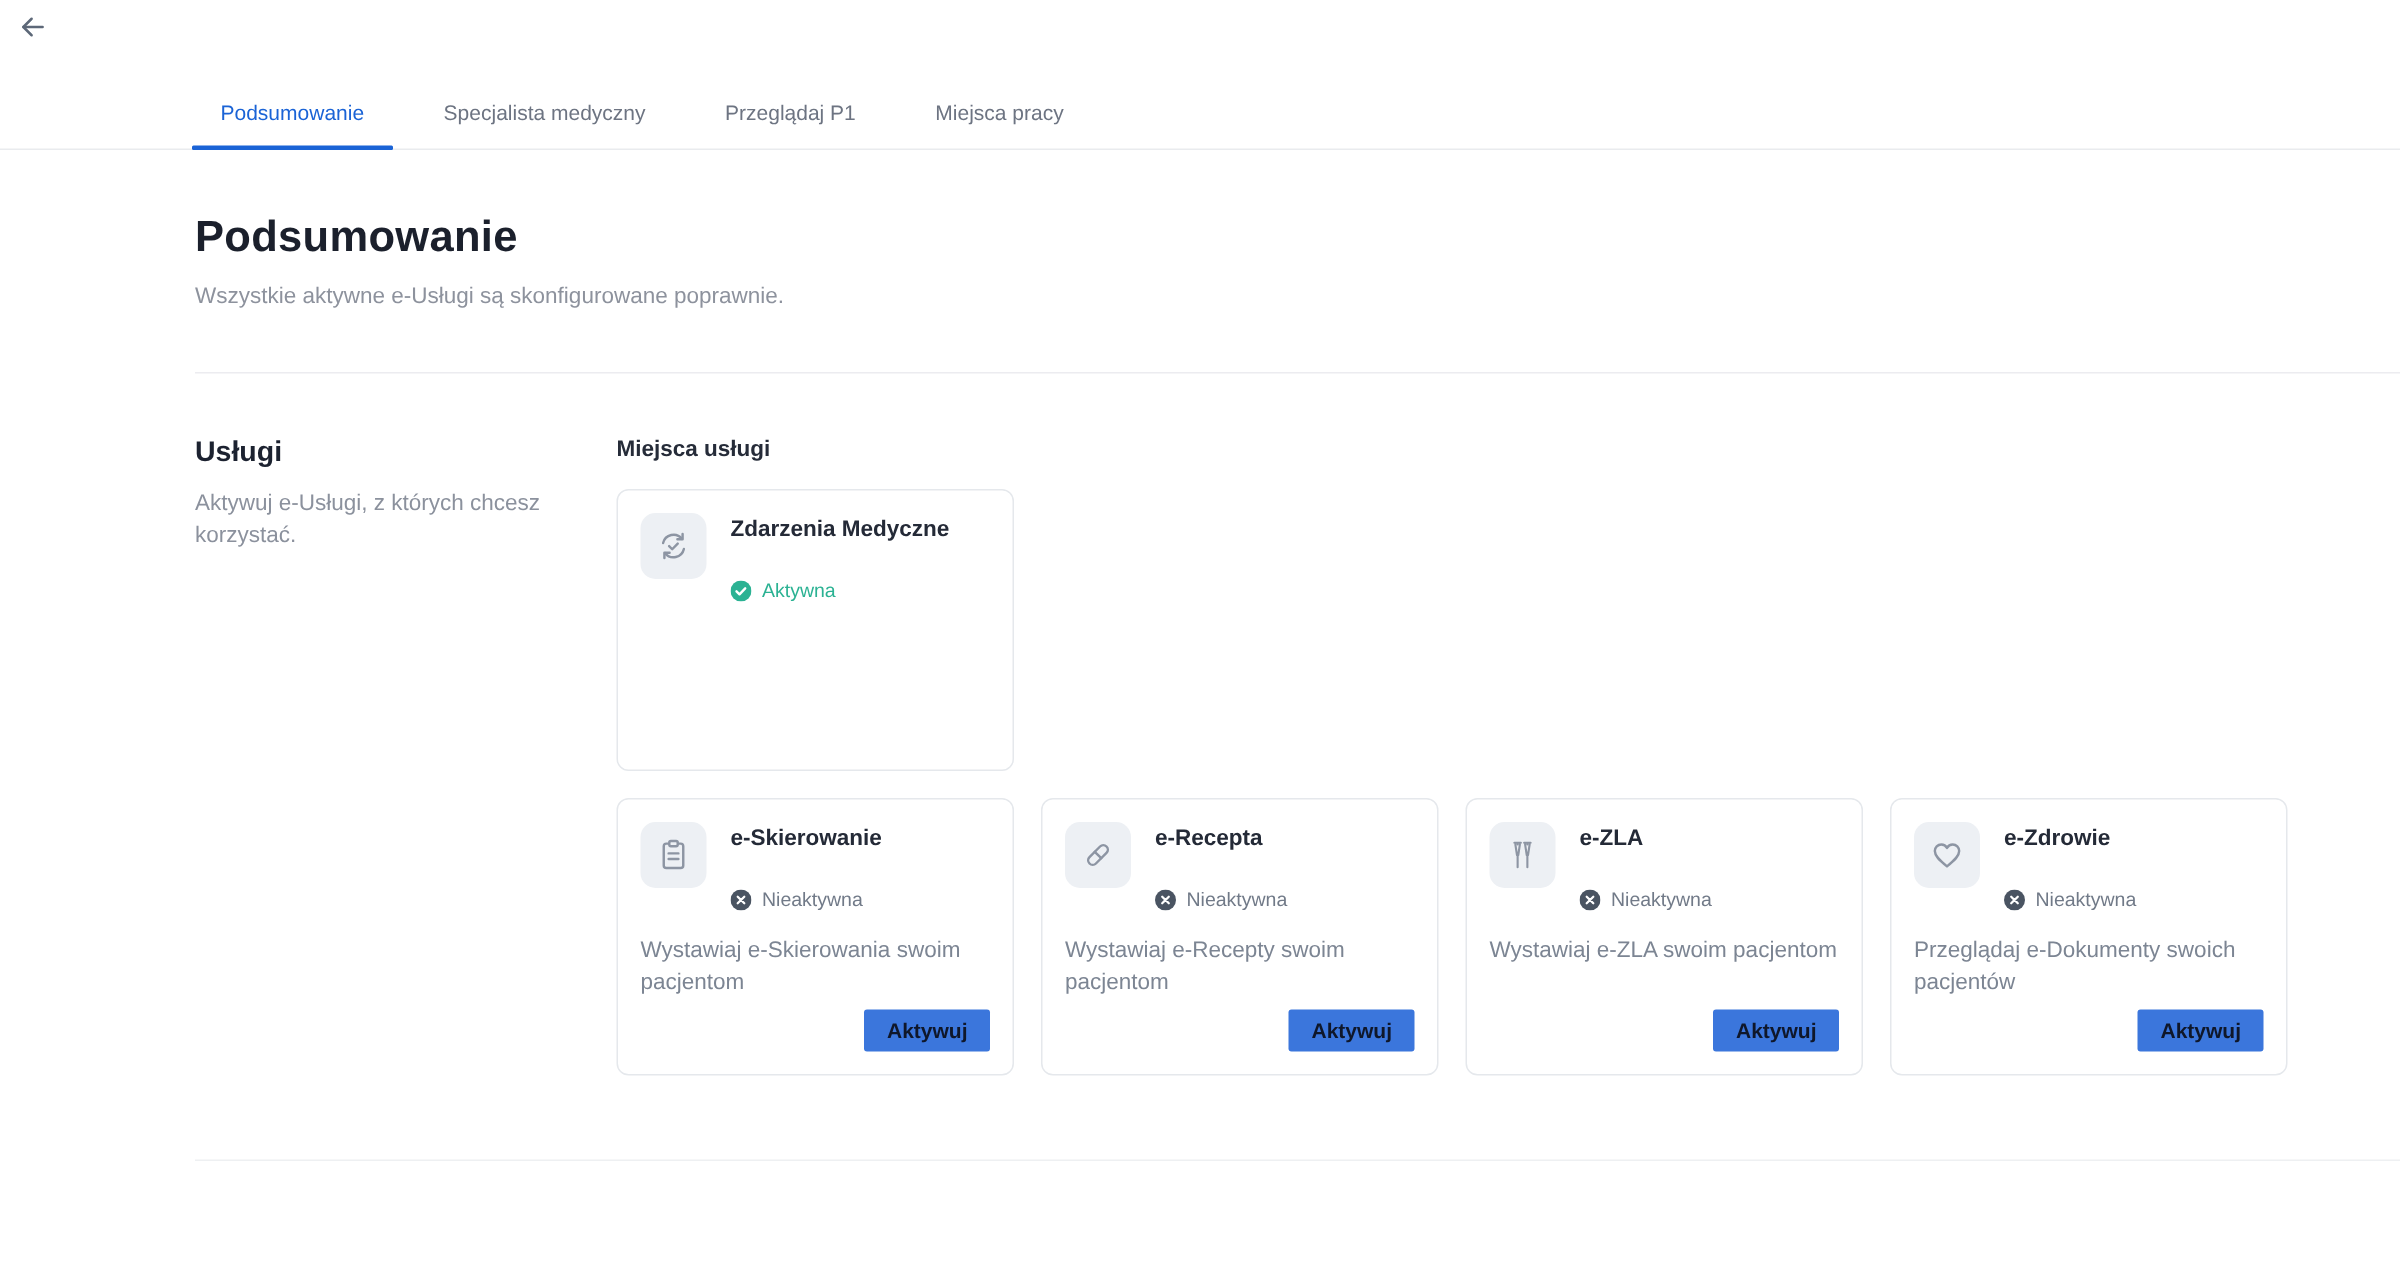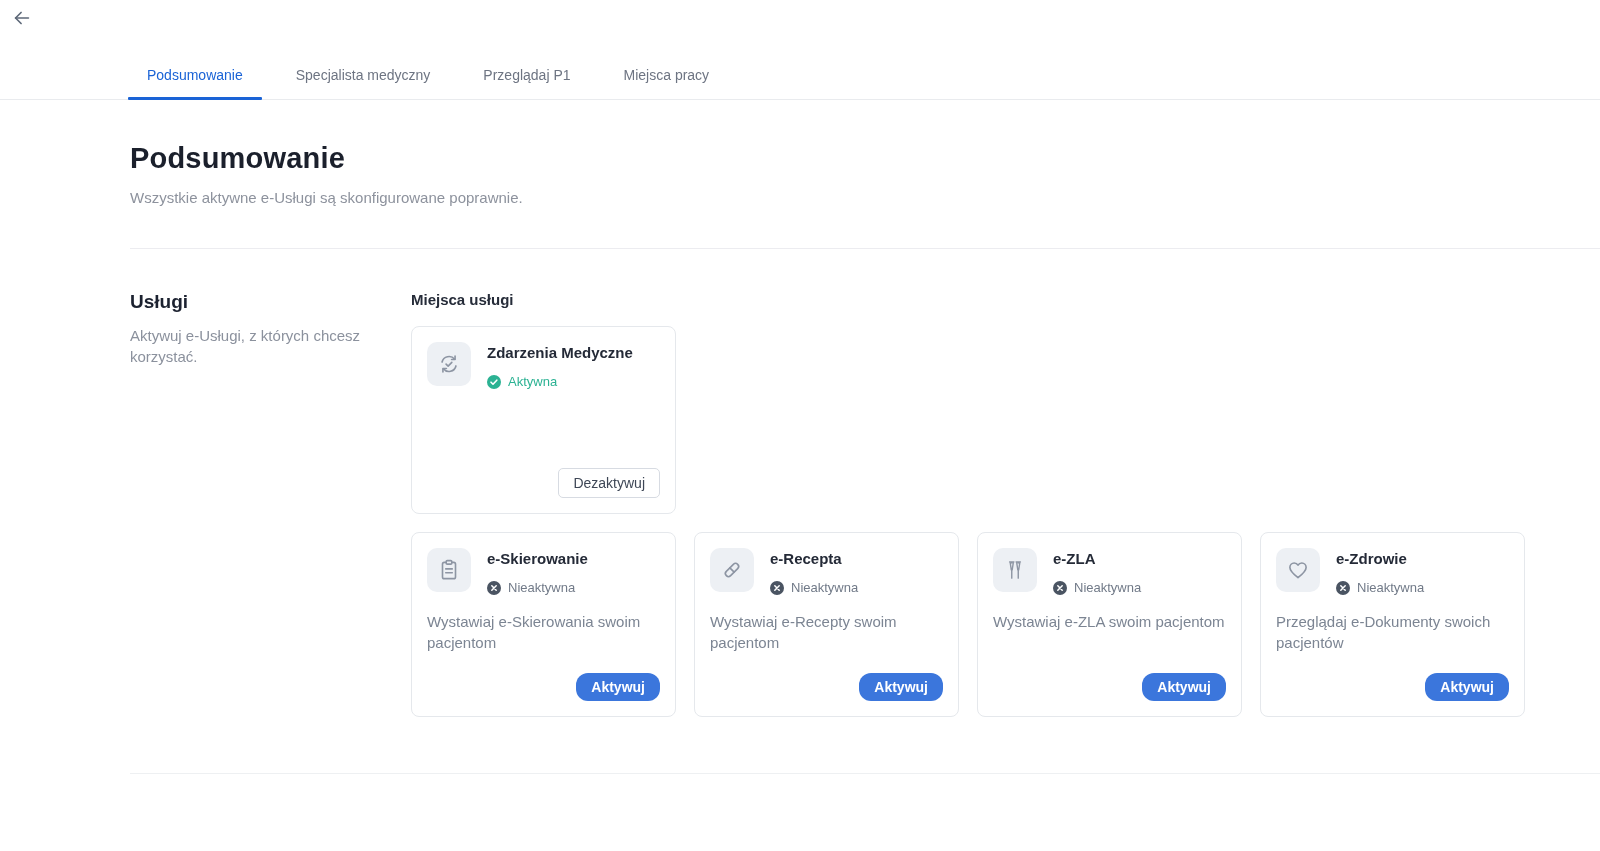--- a/index.html
+++ b/index.html
@@ -36,29 +36,29 @@
 
   
   .card { border:1px solid #e5e8ec; border-radius:8px; padding:15px; background:#fff;
     display:flex; flex-direction:column; }
   .card.active-card { min-height:188px; }
   .card.inactive-card { min-height:185px; }
   .card-head { display:flex; gap:16px; }
   .icon-square { width:44px; height:44px; flex:0 0 44px; border-radius:10px; background:#edf0f4;
     display:flex; align-items:center; justify-content:center; }
   .card-title { font-size:15px; font-weight:700; color:#242a37; padding-top:2px; }
-  .status-row { display:flex; align-items:center; gap:7px; margin-top:13px; }
+  .status-row { display:flex; align-items:center; gap:7px; margin-top:25px; }
   .status-text { font-size:13px; }
   .status-text.active { color:#2bb293; }
   .status-text.inactive { color:#717a88; }
   .card-desc { margin-top:16px; font-size:15px; color:#7c8593; line-height:21px; }
   .card-actions { margin-top:auto; display:flex; justify-content:flex-end; }
   .btn-outline { background:#fff; border:1px solid #d7dbe2; border-radius:5px; color:#3e4756;
     font-size:14px; padding:6px 14px; cursor:pointer; font-family:inherit; }
-  .btn-primary { background:#3b76dc; border:none; border-radius:12px; color:#ffffff; font-weight:700;
+  .btn-primary { background:#3b76dc; border:none; border-radius:2px; color:#0f172a; font-weight:700;
     font-size:14px; padding:6px 15px; cursor:pointer; font-family:inherit; }
 
   .bottom-divider { border:none; border-top:1px solid #eef0f2; margin:56px 0 0 130px; }
 </style>
 </head>
 <body>
 
 <button class="back-btn">
   <span>
     <svg width="22" height="22" viewBox="0 0 24 24" fill="none" stroke="#5d6878" stroke-width="1.8" stroke-linecap="round" stroke-linejoin="round">
@@ -109,23 +109,20 @@
                 <span style="display:flex">
                   <svg width="14" height="14" viewBox="0 0 14 14">
                     <circle cx="7" cy="7" r="7" fill="#2bb293"></circle>
                     <path d="M4 7.2l2 2 3.8-4" fill="none" stroke="#fff" stroke-width="1.6" stroke-linecap="round" stroke-linejoin="round"></path>
                   </svg>
                 </span>
                 <span class="status-text active">Aktywna</span>
               </div>
             </div>
           </div>
-          <div class="card-actions">
-            <button class="btn-outline">Dezaktywuj</button>
-          </div>
         </div>
       </div>
 
 
       <div class="cards-grid">
 
         <div class="card inactive-card">
           <div class="card-head">
             <div class="icon-square">
               <svg width="26" height="26" viewBox="0 0 24 24" fill="none" stroke="#8d95a3" stroke-width="1.5" stroke-linecap="round" stroke-linejoin="round">

